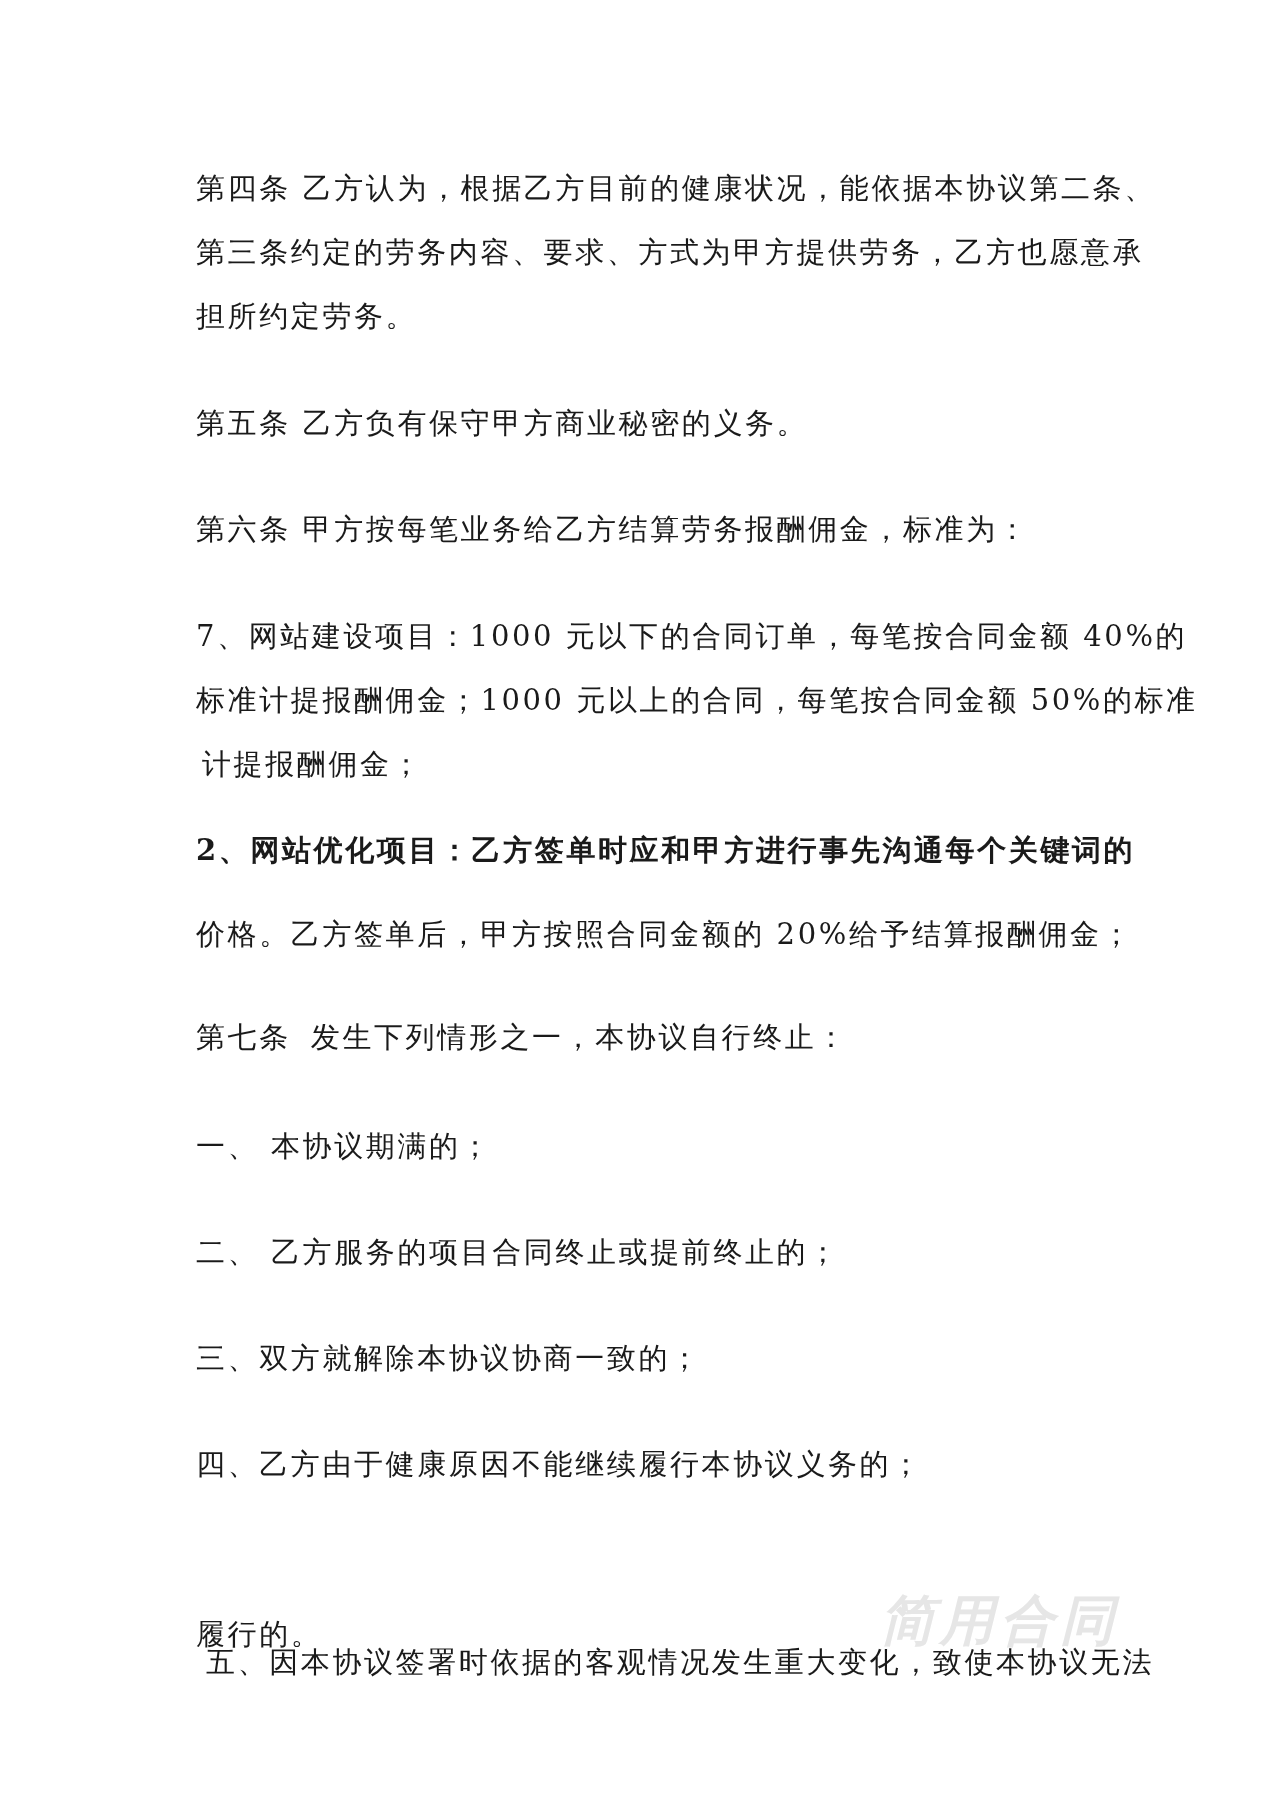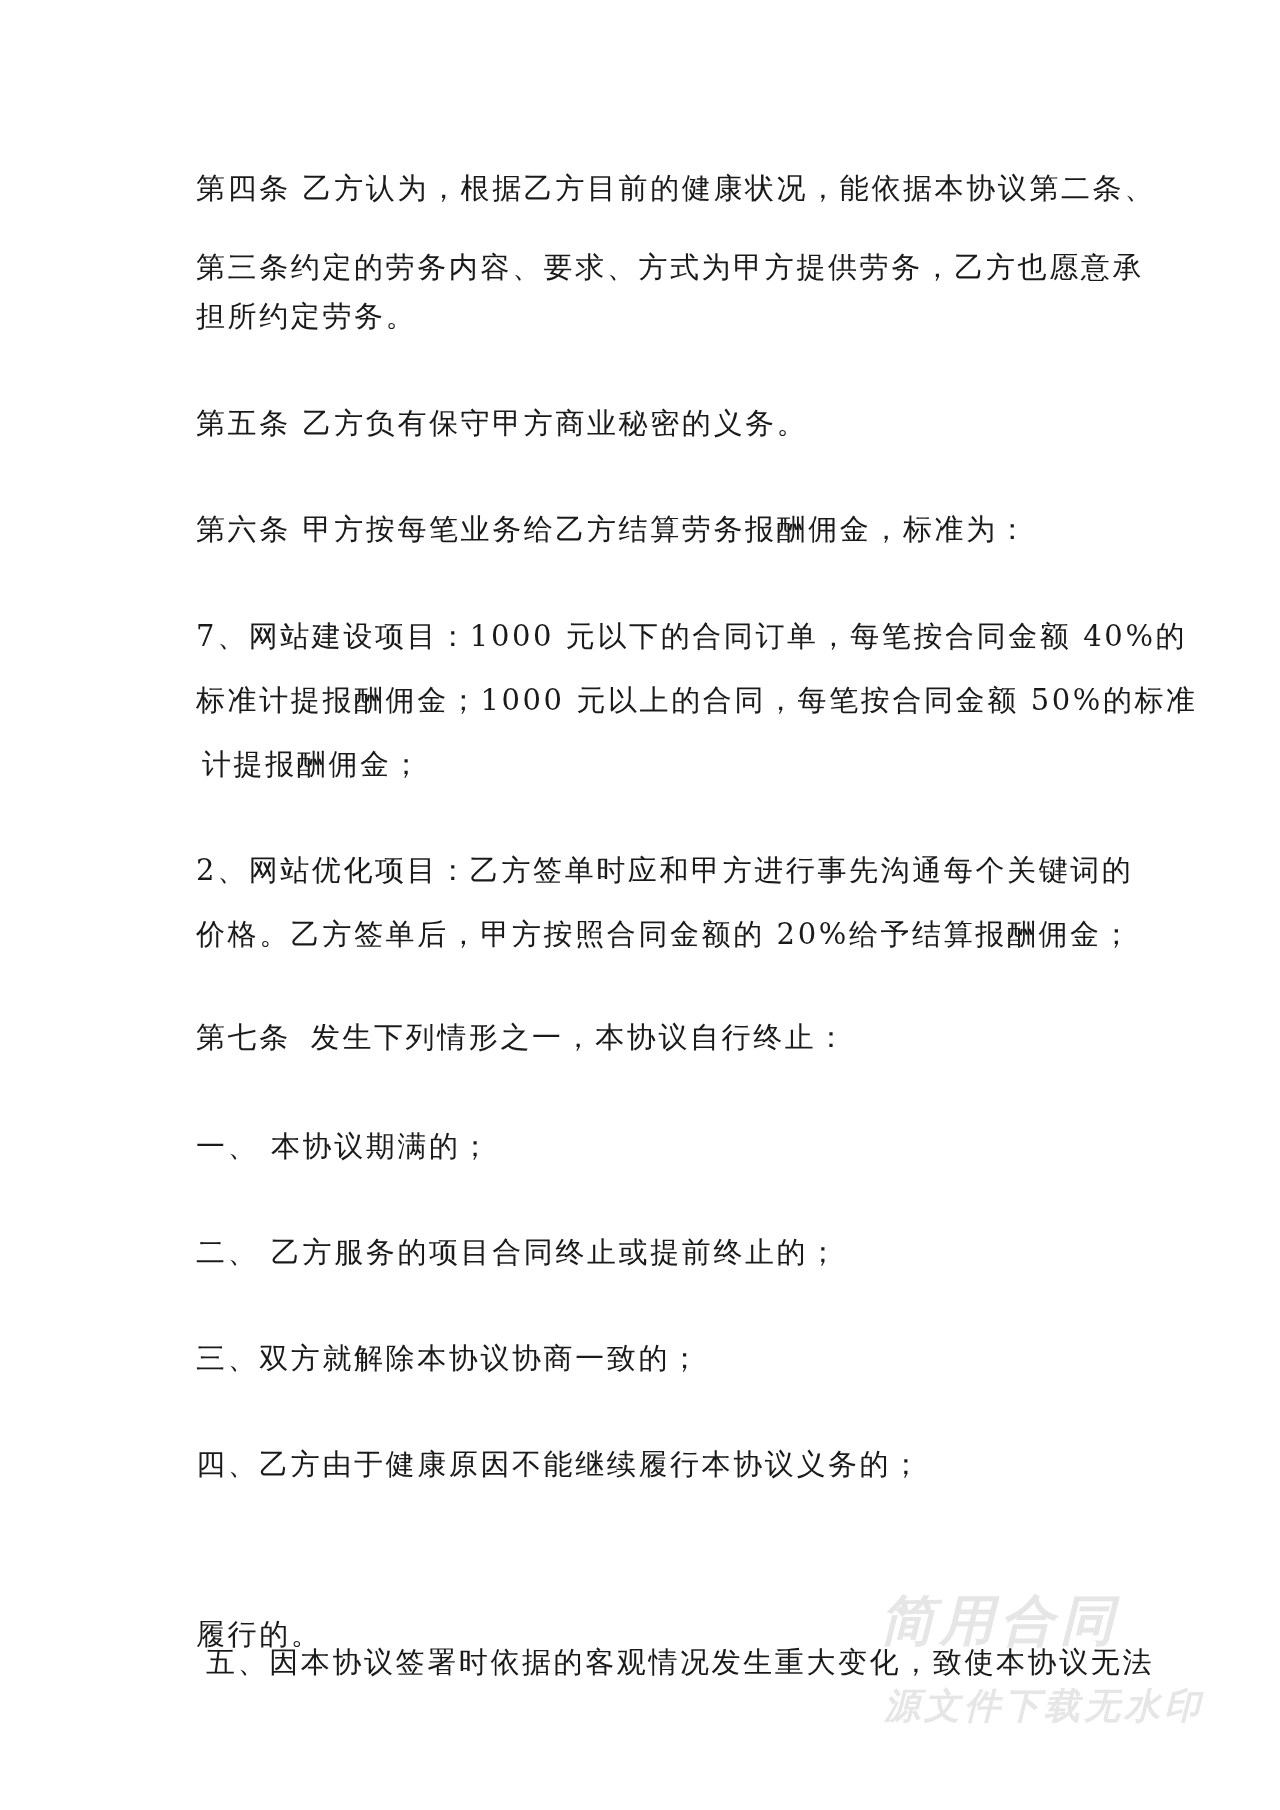--- a/index.html
+++ b/index.html
@@ -14,32 +14,31 @@
   .wm { position: absolute; left: 880px; color: #e6e6e6; font-family: "DejaVu Sans", sans-serif; font-weight: bold; font-style: italic; white-space: nowrap; }
   .wm-main { top: 1585px; font-size: 54px; letter-spacing: 6px; }
   .wm-sub { top: 1682px; font-size: 36px; letter-spacing: 4px; left: 884px; }
 </style>
 </head>
 <body>
 
 <div class="page">
   <div id="lines">
       <div class="line" style="top: 170px;">第四条 乙方认为，根据乙方目前的健康状况，能依据本协议第二条、</div>
-      <div class="line" style="top: 234px; margin-top: 15px;">第三条约定的劳务内容、要求、方式为甲方提供劳务，乙方也愿意承</div>
+      <div class="line" style="top: 234px;">第三条约定的劳务内容、要求、方式为甲方提供劳务，乙方也愿意承</div>
       <div class="line" style="top: 298px;">担所约定劳务。</div>
       <div class="line" style="top: 405px;">第五条 乙方负有保守甲方商业秘密的义务。</div>
       <div class="line" style="top: 511px;">第六条 甲方按每笔业务给乙方结算劳务报酬佣金，标准为：</div>
       <div class="line" style="top: 618px;">7、网站建设项目：1000 元以下的合同订单，每笔按合同金额 40%的</div>
       <div class="line" style="top: 682px;">标准计提报酬佣金；1000 元以上的合同，每笔按合同金额 50%的标准</div>
       <div class="line" style="top: 746px; margin-left: 6px;">计提报酬佣金；</div>
-      <div class="line" style="top: 852px;">2、网站优化项目：乙方签单时应和甲方进行事先沟通每个关键词的</div>
+      <div class="line" style="top: 832px; font-weight: bold;">2、网站优化项目：乙方签单时应和甲方进行事先沟通每个关键词的</div>
       <div class="line" style="top: 916px;">价格。乙方签单后，甲方按照合同金额的 20%给予结算报酬佣金；</div>
       <div class="line" style="top: 1022px; font-family: Liberation Mono, monospace;">第七条 发生下列情形之一，本协议自行终止：</div>
       <div class="line" style="top: 1128px;">一、 本协议期满的；</div>
       <div class="line" style="top: 1234px;">二、 乙方服务的项目合同终止或提前终止的；</div>
       <div class="line" style="top: 1340px;">三、双方就解除本协议协商一致的；</div>
       <div class="line" style="top: 1446px;">四、乙方由于健康原因不能继续履行本协议义务的；</div>
       <div class="line" style="top: 1644px; margin-left: 10px;">五、因本协议签署时依据的客观情况发生重大变化，致使本协议无法</div>
       <div class="line" style="top: 1616px;">履行的。</div>
     </div>
   <div class="wm wm-main">简用合同</div>
-  <div class="wm wm-sub">源文件下载无水印</div>
 </div>
 
 </body></html>

